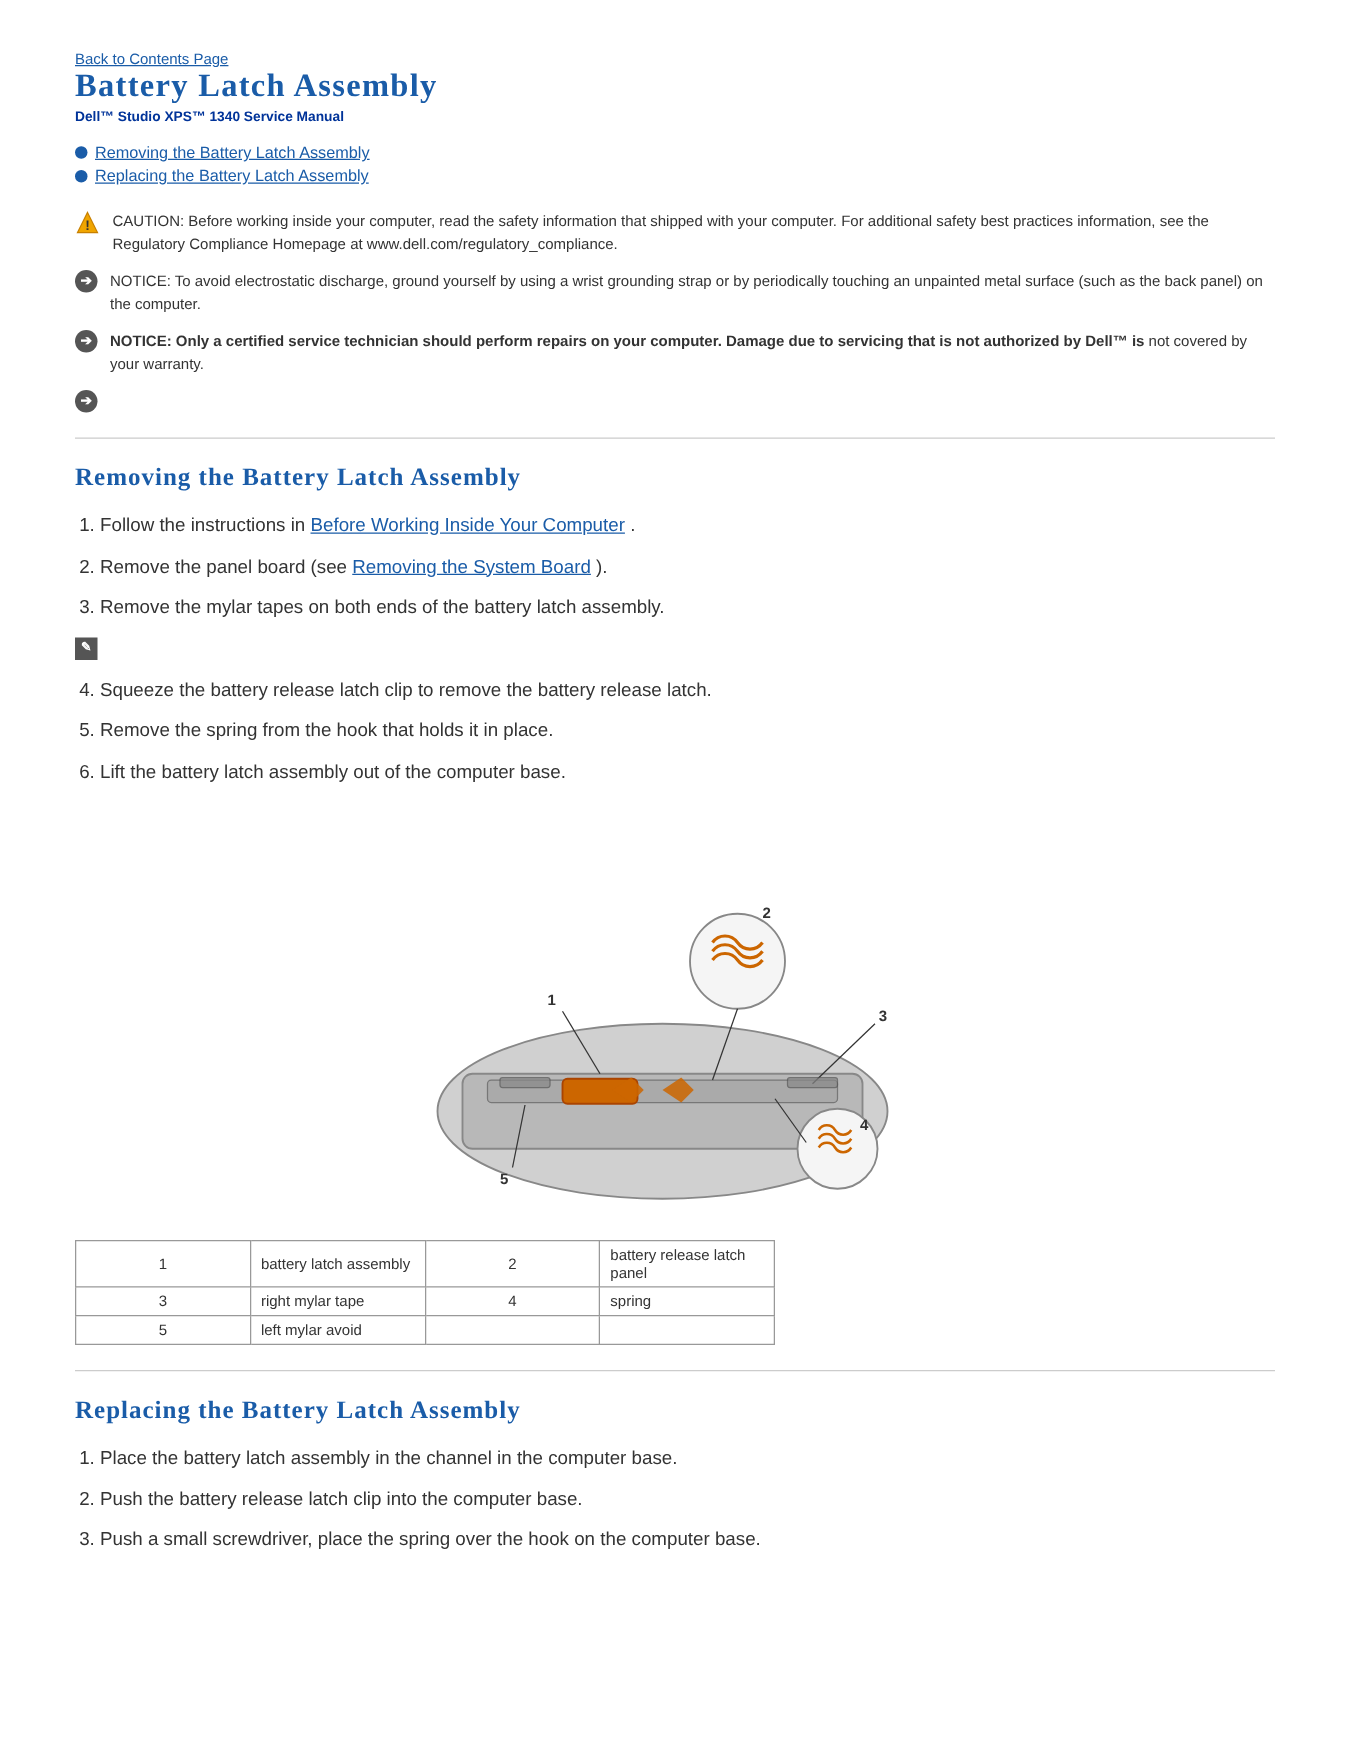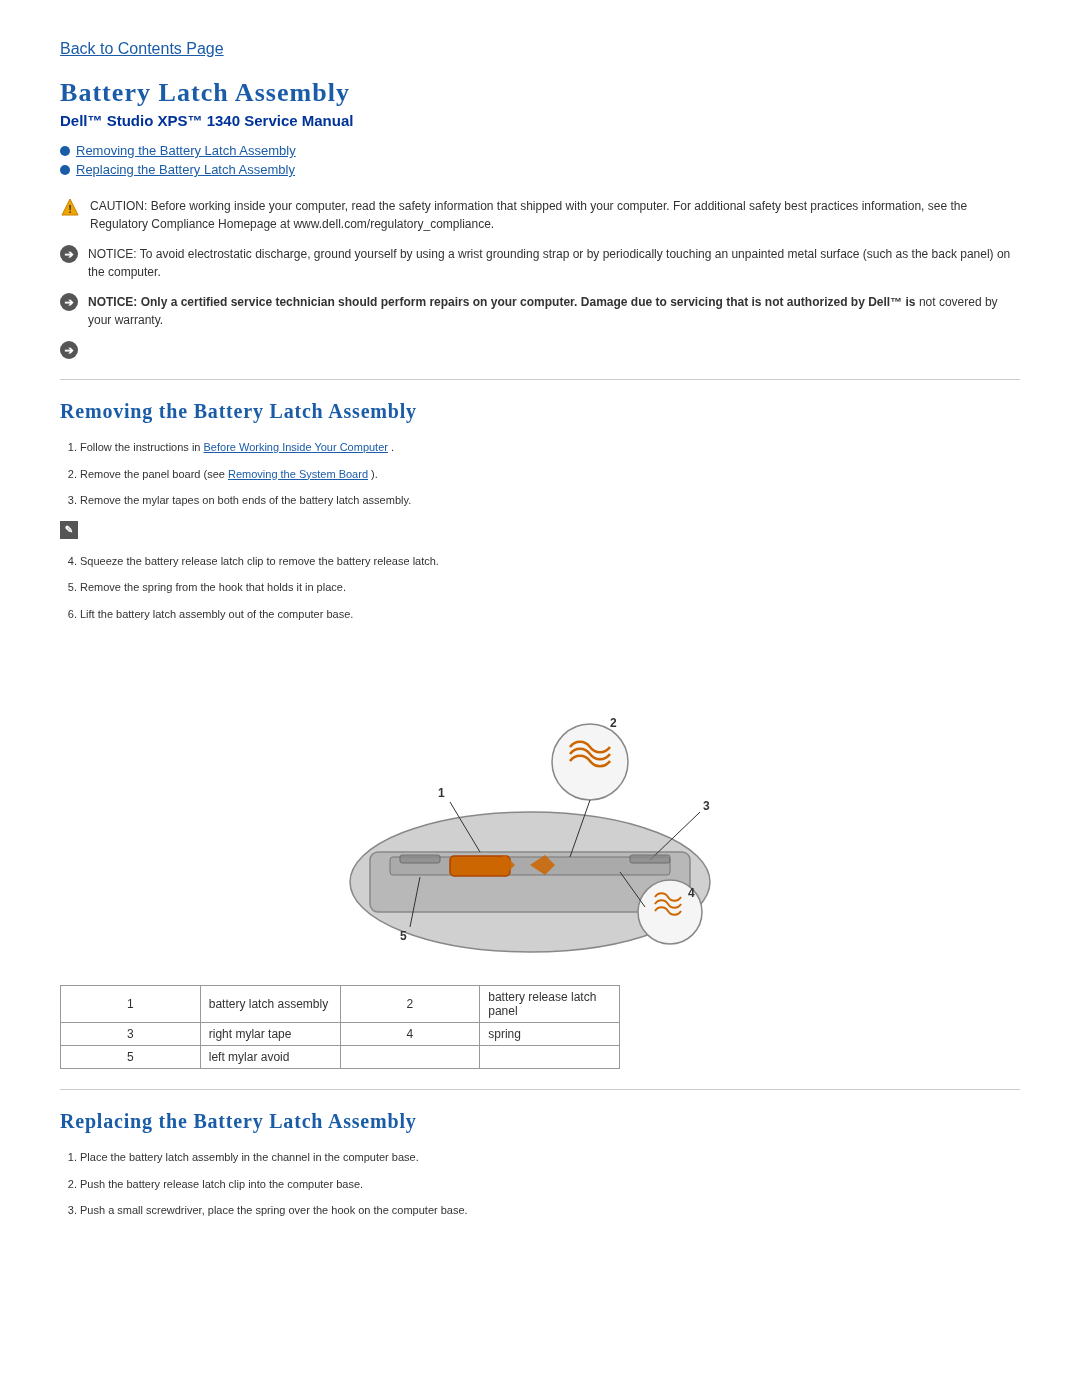--- a/index.html
+++ b/index.html
@@ -5,31 +5,31 @@
     * { box-sizing: border-box; margin: 0; padding: 0; }
     body {
       font-family: Arial, sans-serif;
       font-size: 13px;
       color: #333;
       background: #fff;
       padding: 40px 60px;
       max-width: 1080px;
     }
     a { color: #1a5ca8; text-decoration: underline; cursor: pointer; }
-    .back-link { font-size: 16px; margin-bottom: 20px; display: block; }
+    .back-link { font-size: 12px; display: block; }
     h1 {
       font-size: 26px;
       font-weight: bold;
       color: #1a5ca8;
       font-family: 'Georgia', serif;
       letter-spacing: 0.04em;
       margin-bottom: 4px;
     }
     .subtitle {
-      font-size: 15px;
+      font-size: 11px;
       font-weight: bold;
       color: #003399;
       margin-bottom: 14px;
     }
     .toc-list { list-style: none; margin-bottom: 20px; }
     .toc-list li { margin-bottom: 4px; display: flex; align-items: center; gap: 6px; }
     .bullet-circle {
       width: 10px; height: 10px;
       border-radius: 50%;
       background: #1a5ca8;
@@ -71,21 +71,21 @@
     h2 {
       font-size: 20px;
       font-weight: bold;
       color: #1a5ca8;
       font-family: 'Georgia', serif;
       letter-spacing: 0.04em;
       margin-bottom: 16px;
       margin-top: 8px;
     }
     ol { margin-left: 20px; margin-bottom: 12px; }
-    ol li { margin-bottom: 10px; line-height: 1.5; font-size: 11px; }
+    ol li { margin-bottom: 10px; line-height: 1.5; font-size: 15px; }
     .note-inline {
       display: flex;
       align-items: flex-start;
       gap: 8px;
       margin: 10px 0 14px 0;
       font-size: 12px;
       line-height: 1.5;
     }
     .diagram-container {
       text-align: center;

